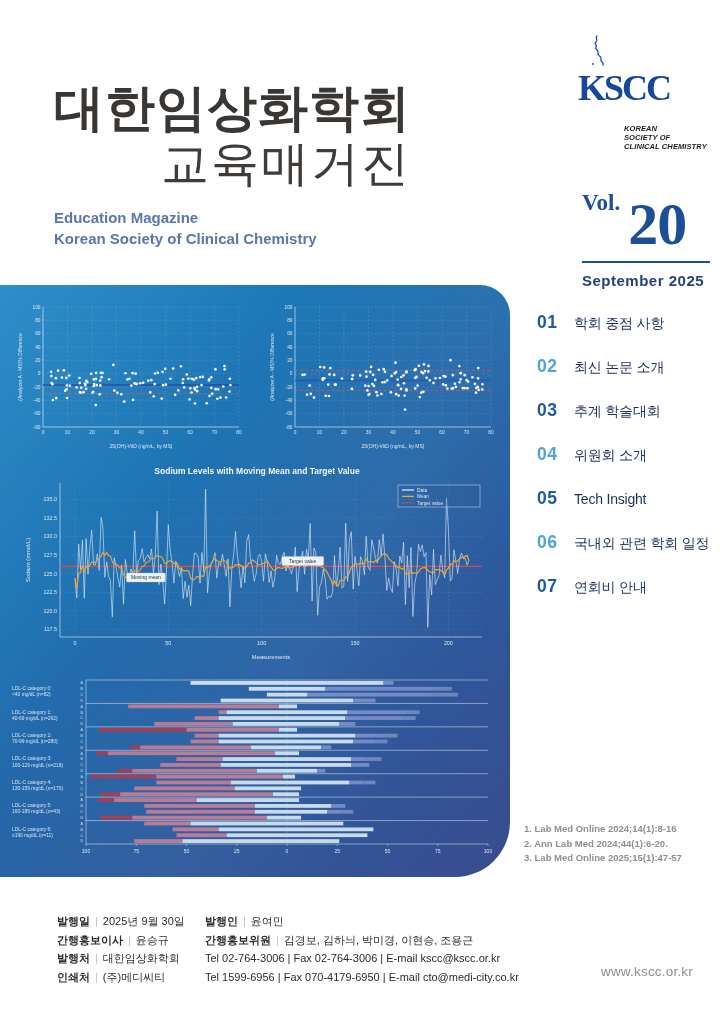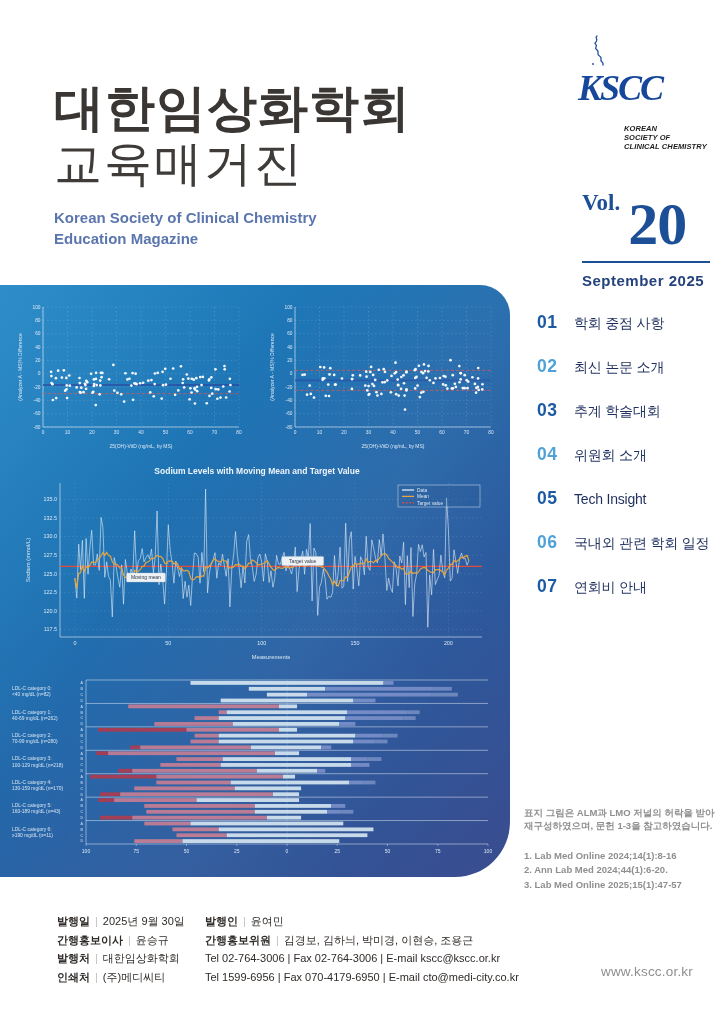--- a/index.html
+++ b/index.html
@@ -2,26 +2,26 @@
 <html><head>
 <meta charset="utf-8">
 <style>
   html,body{margin:0;padding:0;}
   body{font-family:"Liberation Sans",sans-serif;background:#e8e8e8;}
   .page{position:relative;width:724px;height:1024px;background:#ffffff;overflow:hidden;margin:0 auto;}
 
   
   .title-block{position:absolute;left:54px;top:80px;}
   .title-main{font-size:50px;font-weight:800;color:#3a3633;letter-spacing:1px;line-height:1.12;}
-  .title-sub{font-size:48px;font-weight:400;color:#3f3b38;letter-spacing:2px;line-height:1.15;}
+  .title-sub{font-size:48px;font-weight:400;color:#3f3b38;letter-spacing:2px;line-height:1.15;text-align:right;}
   .title-eng{margin-top:16px;font-size:15px;font-weight:700;color:#5b76ae;line-height:1.4;}
 
   .logo-block{position:absolute;left:578px;top:34px;width:140px;}
   .logo-map{margin-left:6px;}
-  .logo-acronym{font-family:"Liberation Serif",serif;font-style:italic;font-weight:700;
+  .logo-acronym{font-family:"Liberation Serif",serif;font-weight:700;
     font-size:36px;color:#17479a;letter-spacing:-2px;line-height:0.9;}
   .logo-org{margin-left:46px;margin-top:20px;font-size:7.5px;font-weight:700;font-style:italic;
     color:#1c1c1c;line-height:1.2;letter-spacing:0.1px;}
 
   .issue-block{position:absolute;left:582px;top:190px;width:130px;}
   .vol-row{display:flex;align-items:flex-start;color:#1d4f96;gap:8px;}
   .vol-prefix{font-family:"Liberation Serif",serif;font-weight:700;font-size:23px;}
   .vol-number{font-family:"Liberation Serif",serif;font-weight:700;font-size:60px;letter-spacing:-1px;}
   .issue-rule{border:none;border-top:2px solid #1d4f96;margin:2px 0 0 0;width:128px;}
   .issue-date{margin-top:9px;font-size:15px;font-weight:700;color:#24427c;letter-spacing:0.5px;}
@@ -60,22 +60,22 @@
 </style>
 </head>
 <body>
 
 <div class="page">
 
   <div class="title-block">
     <div class="title-main">대한임상화학회</div>
     <div class="title-sub">교육매거진</div>
     <div class="title-eng">
+      <div>Education Magazine</div>
       <div>Korean Society of Clinical Chemistry</div>
-      <div>Education Magazine</div>
     </div>
   </div>
 
   <div class="logo-block">
     <svg class="logo-map" width="30" height="34" viewBox="0 0 30 34">
       <path d="M13 2 C10 4 15 5 12 8 C9 10 14 10 12 13 C10 16 15 15 14 19 C13 23 18 21 17 25 C16 29 20 27 19 31" fill="none" stroke="#17479a" stroke-width="1.3" stroke-linecap="round"></path>
       <circle cx="9" cy="30" r="0.9" fill="#17479a"></circle>
     </svg>
     <div class="logo-acronym">KSCC</div>
     <div class="logo-org">
@@ -660,24 +660,20 @@
       <span class="toc-num">06</span>
       <span class="toc-label">국내외 관련 학회 일정</span>
     </div>
     <div class="toc-item">
       <span class="toc-num">07</span>
       <span class="toc-label">연회비 안내</span>
     </div>
   </div>
 
   <div class="cover-note">
-    <div class="kn">
-      <div>표지 그림은 ALM과 LMO 저널의 허락을 받아</div>
-      <div>재구성하였으며, 문헌 1-3을 참고하였습니다.</div>
-    </div>
     <div class="refs">
       <div>1. Lab Med Online 2024;14(1):8-16</div>
       <div>2. Ann Lab Med 2024;44(1):6-20.</div>
       <div>3. Lab Med Online 2025;15(1):47-57</div>
     </div>
   </div>
 
   <div class="pub">
     <div class="pub-row">
       <div class="pub-left">

